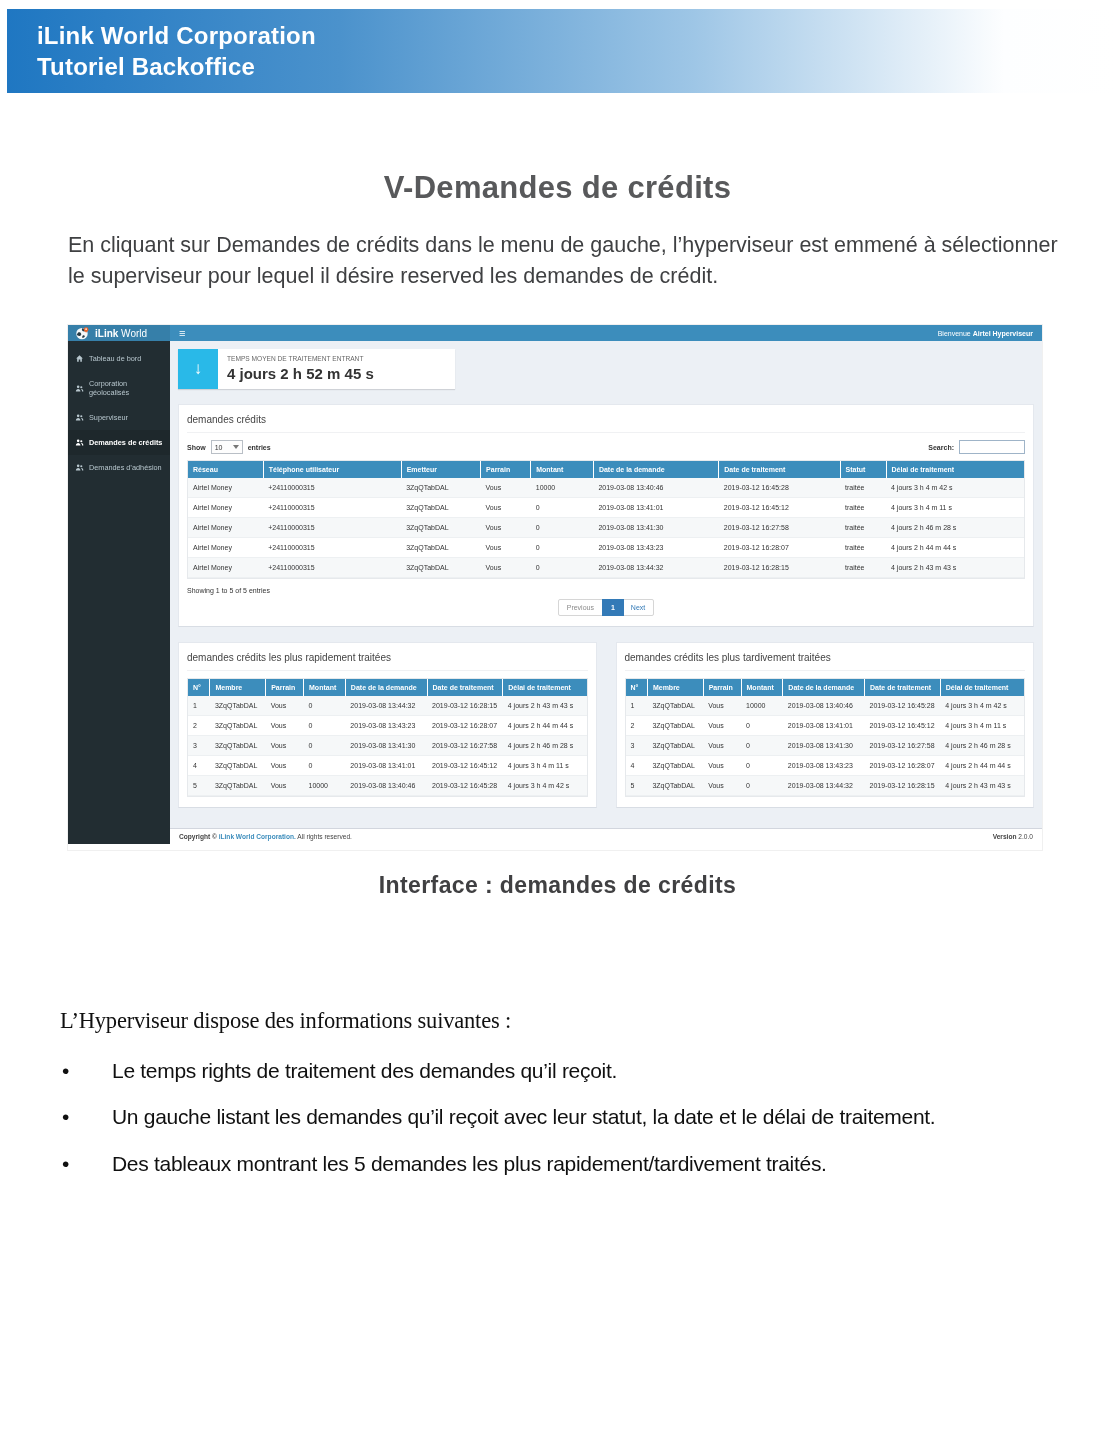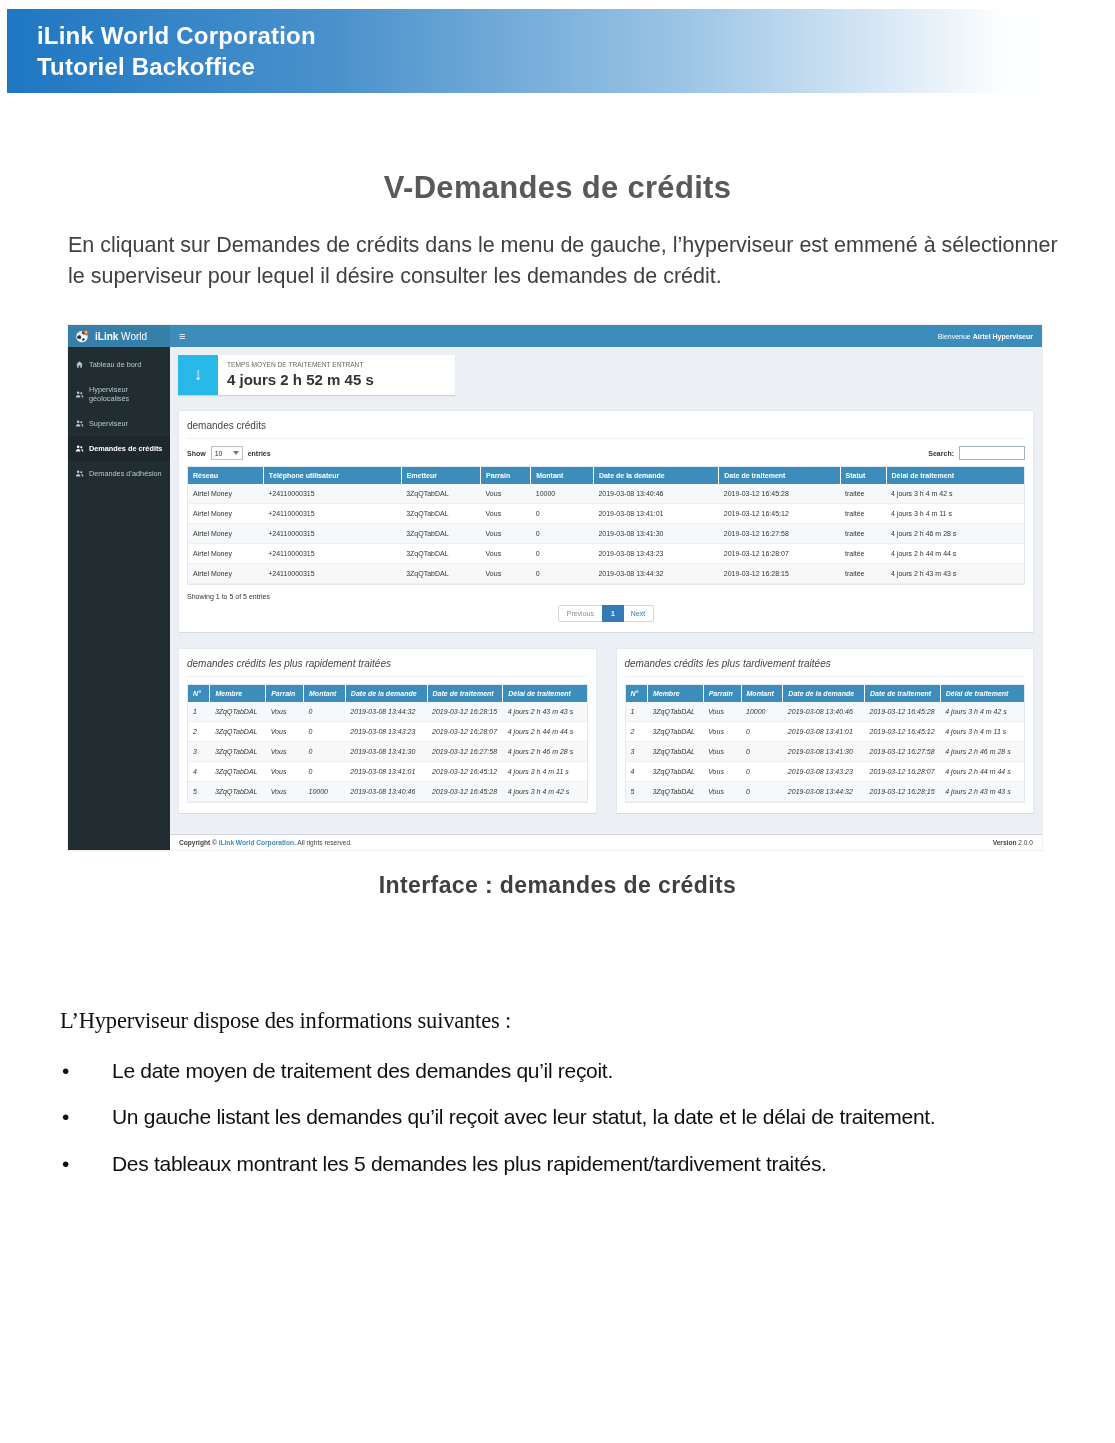--- a/index.html
+++ b/index.html
@@ -14,21 +14,21 @@
 
   
   .doc-title { position:absolute; top:170px; left:0; width:100%; text-align:center;
     font-size:31px; font-weight:800; color:#58595b; letter-spacing:.3px; }
   .intro { position:absolute; top:230px; left:68px; width:992px;
     font-size:21.5px; line-height:1.42; color:#3f4042; }
 
   
   .shot { position:absolute; left:68px; top:325px; width:974px; height:525px;
     font-size:7.5px; color:#333; box-shadow:0 0 0 1px #f0f0f0; }
-  .ss-navbar { display:flex; height:22px;border-radius:8px; }
+  .ss-navbar { display:flex; height:16px;border-radius:8px; }
   .ss-logo { width:102px; background:#367fa9; color:#fff; display:flex; align-items:center; gap:5px; padding-left:7px; }
   .globe { width:15px; height:15px; }
   .brand { font-size:10px; color:#fff; white-space:nowrap; }
   .brand b { font-weight:700; }
   .ss-topbar { flex:1; background:#3c8dbc; display:flex; align-items:center; justify-content:space-between; padding:0 9px; }
   .hamburger { color:#fff; font-size:11px; line-height:1; cursor:pointer; }
   .welcome { color:#fff; font-size:7px; }
   .welcome b { font-weight:700; }
 
   .ss-body { display:flex; height:503px; }
@@ -67,21 +67,21 @@
   tbody tr:nth-child(odd) { background:#f6f8f9; }
   .tbl-wrap { border:1px solid #e6e9ec; }
 
   .showing { font-size:7px; color:#333; margin-top:8px; }
   .pager { display:flex; justify-content:center; margin-top:5px; }
   .pg-btn { border:1px solid #d6d6d6; background:#fff; color:#337ab7; font-size:7px; padding:4px 8px; cursor:pointer; }
   .pg-btn:first-child { border-radius:2px 0 0 2px; color:#8a8a8a; }
   .pg-btn:last-child { border-radius:0 2px 2px 0; margin-left:-1px; }
   .pg-btn.active { background:#337ab7; border-color:#337ab7; color:#fff; font-weight:700; margin:0 -1px; position:relative; }
 
-  .panels-row { display:flex; gap:19px; margin-top:15px;font-style:italic; }
+  .panels-row { display:flex; gap:19px; margin-top:15px; }
   .panel-half { flex:1; margin-top:0; min-width:0; }
 
   .ss-footer { height:16px; background:#fff; border-top:1px solid #d2d6de; display:flex; align-items:center;
     justify-content:space-between; padding:0 9px; font-size:6.6px; color:#444; }
   .ss-footer .cpr b { font-weight:700; }
   .ss-footer .cpr .brand-blue { color:#3c8dbc; font-weight:700; }
   .ss-footer .ver b { font-weight:700; }
 
   
   .caption { position:absolute; top:872px; left:0; width:100%; text-align:center;
@@ -103,21 +103,21 @@
 <body>
 
 <div class="page">
 
   <div class="banner">
     <span class="bline">iLink World Corporation</span>
     <span class="bline">Tutoriel Backoffice</span>
   </div>
 
   <div class="doc-title">V-Demandes de crédits</div>
-  <p class="intro">En cliquant sur Demandes de crédits dans le menu de gauche, l’hyperviseur est emmené à sélectionner le superviseur pour lequel il désire consulter les demandes de crédit.</p>
+  <p class="intro">En cliquant sur Demandes de crédits dans le menu de gauche, l’hyperviseur est emmené à sélectionner le superviseur pour lequel il désire reserved les demandes de crédit.</p>
 
   <div class="shot">
     <div class="ss-navbar">
       <div class="ss-logo">
         <svg class="globe" viewBox="0 0 20 20">
           <circle cx="9.3" cy="10.2" r="7.6" fill="#f4f7f9"></circle>
           <path fill="#273a44" d="M9.6 3c2 .2 3.8 1.3 4.9 3-.9 1.1-2.5 1.5-3.9 1C9.2 6.4 8.8 4.5 9.6 3z"></path>
           <path fill="#273a44" d="M4.2 8.6c1.7-.6 3.4.2 4 1.6.6 1.6-.6 2.8-2.2 3.1-1.3.2-2.8-.4-3.5-1.5.3-1.2 1-2.4 1.7-3.2z"></path>
           <path fill="#273a44" d="M10.5 12.5c1.2-.4 2.4.1 2.8 1.1-.7 1.2-1.9 2.1-3.3 2.5-.6-1.2-.4-3.1.5-3.6z"></path>
           <circle cx="14.8" cy="4.6" r="3.1" fill="#e8642c"></circle>
@@ -137,21 +137,21 @@
           <div class="ss-menu-item">
             <svg viewBox="0 0 16 16" class="mi-icon">
               <path d="M8 2.2 14 8h-1.8v5.6H9.4V9.9H6.6v3.7H3.8V8H2z" fill="currentColor"></path>
             </svg>
             <span>Tableau de bord</span>
           </div>
           <div class="ss-menu-item">
             <svg viewBox="0 0 16 16" class="mi-icon">
               <path d="M5.6 7.4a2.3 2.3 0 1 0 0-4.6 2.3 2.3 0 0 0 0 4.6zM1.5 13.2c0-2.9 1.9-4.5 4.1-4.5s4.1 1.6 4.1 4.5zM11.2 7.6a1.9 1.9 0 1 0 0-3.8 1.9 1.9 0 0 0 0 3.8zM10.3 9.1c1.4.8 2.2 2.3 2.3 4.1h2.2c0-2.6-1.6-4.1-3.5-4.1z" fill="currentColor"></path>
             </svg>
-            <span>Hyperviseur géolocalisés</span>
+            <span>Corporation géolocalisés</span>
           </div>
           <div class="ss-menu-item">
             <svg viewBox="0 0 16 16" class="mi-icon">
               <path d="M5.6 7.4a2.3 2.3 0 1 0 0-4.6 2.3 2.3 0 0 0 0 4.6zM1.5 13.2c0-2.9 1.9-4.5 4.1-4.5s4.1 1.6 4.1 4.5zM11.2 7.6a1.9 1.9 0 1 0 0-3.8 1.9 1.9 0 0 0 0 3.8zM10.3 9.1c1.4.8 2.2 2.3 2.3 4.1h2.2c0-2.6-1.6-4.1-3.5-4.1z" fill="currentColor"></path>
             </svg>
             <span>Superviseur</span>
           </div>
           <div class="ss-menu-item active">
             <svg viewBox="0 0 16 16" class="mi-icon">
               <path d="M5.6 7.4a2.3 2.3 0 1 0 0-4.6 2.3 2.3 0 0 0 0 4.6zM1.5 13.2c0-2.9 1.9-4.5 4.1-4.5s4.1 1.6 4.1 4.5zM11.2 7.6a1.9 1.9 0 1 0 0-3.8 1.9 1.9 0 0 0 0 3.8zM10.3 9.1c1.4.8 2.2 2.3 2.3 4.1h2.2c0-2.6-1.6-4.1-3.5-4.1z" fill="currentColor"></path>
@@ -445,20 +445,20 @@
         </div>
       </div>
     </div>
   </div>
 
   <div class="caption">Interface : demandes de crédits</div>
 
   <div class="info">
     <div class="info-heading">L’Hyperviseur dispose des informations suivantes :</div>
     <ul>
-      <li>Le date moyen de traitement des demandes qu’il reçoit.</li>
+      <li>Le temps rights de traitement des demandes qu’il reçoit.</li>
       <li>Un gauche listant les demandes qu’il reçoit avec leur statut, la date et le délai de traitement.</li>
       <li>Des tableaux montrant les 5 demandes les plus rapidement/tardivement traités.</li>
     </ul>
   </div>
 
 
 </div>
 
 </body></html>

